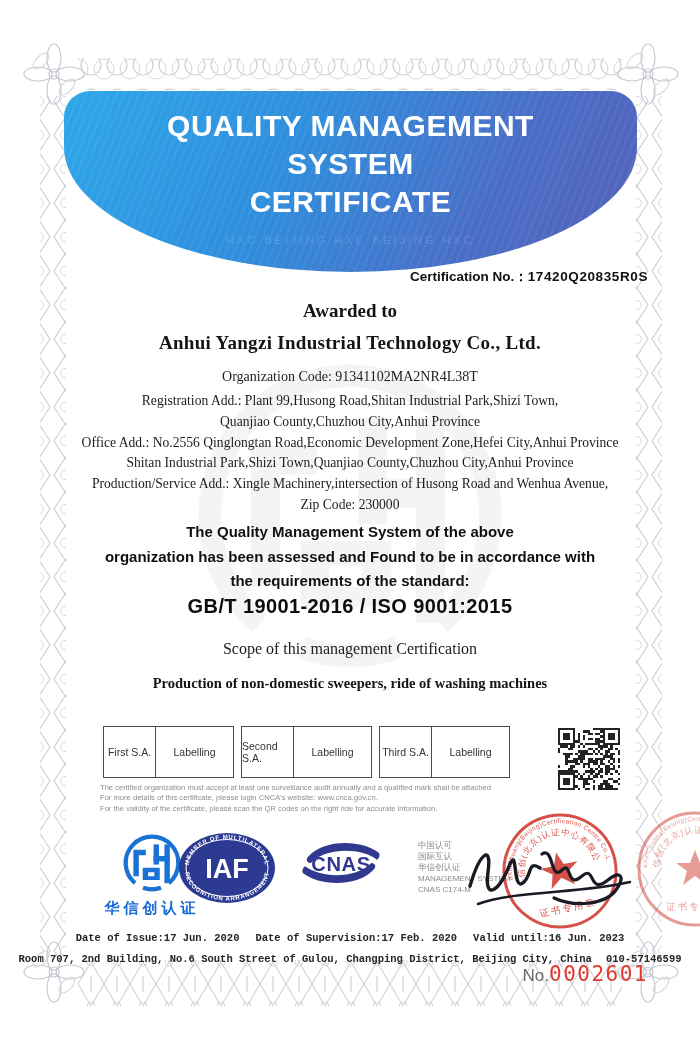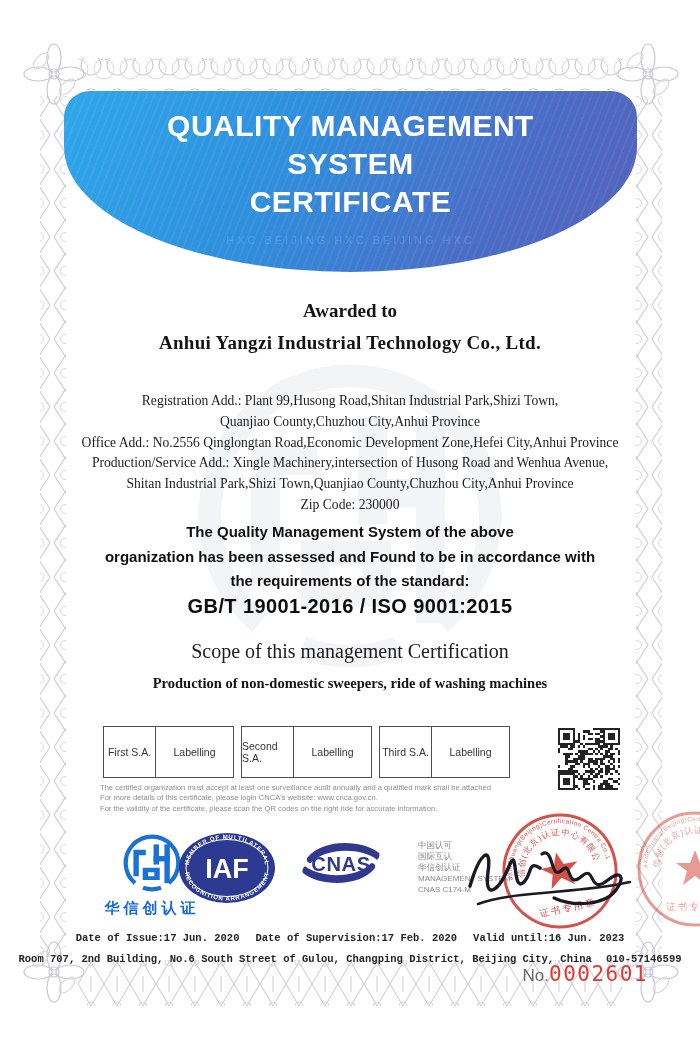--- a/index.html
+++ b/index.html
@@ -33,21 +33,21 @@
     font-weight:bold; font-size:13.5px; color:#101010; }
   .cert-no .val { letter-spacing:.6px; }
   .awarded { top:284px; font-size:19px; font-weight:bold; color:#151515; }
   .company { top:316px; font-size:19px; font-weight:bold; color:#151515; letter-spacing:.3px; }
   .org-code { top:353px; font-size:14px; color:#1c1c1c; }
   .details { top:375px; font-size:13.6px; line-height:20.8px; color:#1c1c1c; }
   .statement { top:504px; font-family:"Liberation Sans",sans-serif; font-weight:bold;
     font-size:15px; line-height:24.5px; color:#101010; }
   .standard { top:579px; font-family:"Liberation Sans",sans-serif; font-weight:bold;
     font-size:20px; color:#0d0d0d; letter-spacing:.4px; }
-  .scope-label { top:624px; font-size:20px; color:#1c1c1c; }
+  .scope-label { top:624px; font-size:16px; color:#1c1c1c; }
   .scope-text { top:659px; font-size:14.5px; font-weight:bold; color:#141414; }
 
   
   .sa-table { position:absolute; left:103px; top:710px; display:flex; gap:7px; z-index:3; }
   .sa-box { display:flex; border:1px solid #4d4d4d; height:52px; background:#fff; }
   .sa-cell { display:flex; align-items:center; justify-content:center; font-family:"Liberation Sans",sans-serif;
     font-size:10.5px; color:#333; }
   .sa-stage { width:52px; border-right:1px solid #4d4d4d; }
   .sa-label { width:77px; }
 
@@ -154,30 +154,34 @@
     <use href="#hxc-emblem" x="-40" y="-40" width="80" height="80"></use>
   </svg>
 
   <div class="banner">
     <div class="banner-line">QUALITY MANAGEMENT</div>
     <div class="banner-line">SYSTEM</div>
     <div class="banner-line">CERTIFICATE</div>
     <div class="banner-ghost">HXC  BEIJING  HXC  BEIJING  HXC</div>
   </div>
 
+  <div class="abs cert-no">
+    <span>Certification No.</span><span>：</span><span class="val">17420Q20835R0S</span>
+  </div>
 
   <div class="abs awarded">Awarded to</div>
   <div class="abs company">Anhui Yangzi Industrial Technology Co., Ltd.</div>
 
+  <div class="abs org-code">Organization Code: 91341102MA2NR4L38T</div>
   <div class="abs details">
     <div>Registration Add.: Plant 99,Husong Road,Shitan Industrial Park,Shizi Town,</div>
     <div>Quanjiao County,Chuzhou City,Anhui Province</div>
     <div>Office Add.: No.2556 Qinglongtan Road,Economic Development Zone,Hefei City,Anhui Province</div>
+    <div>Shitan Industrial Park,Shizi Town,Quanjiao County,Chuzhou City,Anhui Province</div>
     <div>Production/Service Add.: Xingle Machinery,intersection of Husong Road and Wenhua Avenue,</div>
-    <div>Shitan Industrial Park,Shizi Town,Quanjiao County,Chuzhou City,Anhui Province</div>
     <div>Zip Code: 230000</div>
   </div>
 
   <div class="abs statement">
     <div>The Quality Management System of the above</div>
     <div>organization has been assessed and Found to be in accordance with</div>
     <div>the requirements of the standard:</div>
   </div>
   <div class="abs standard">GB/T 19001-2016 / ISO 9001:2015</div>
 

